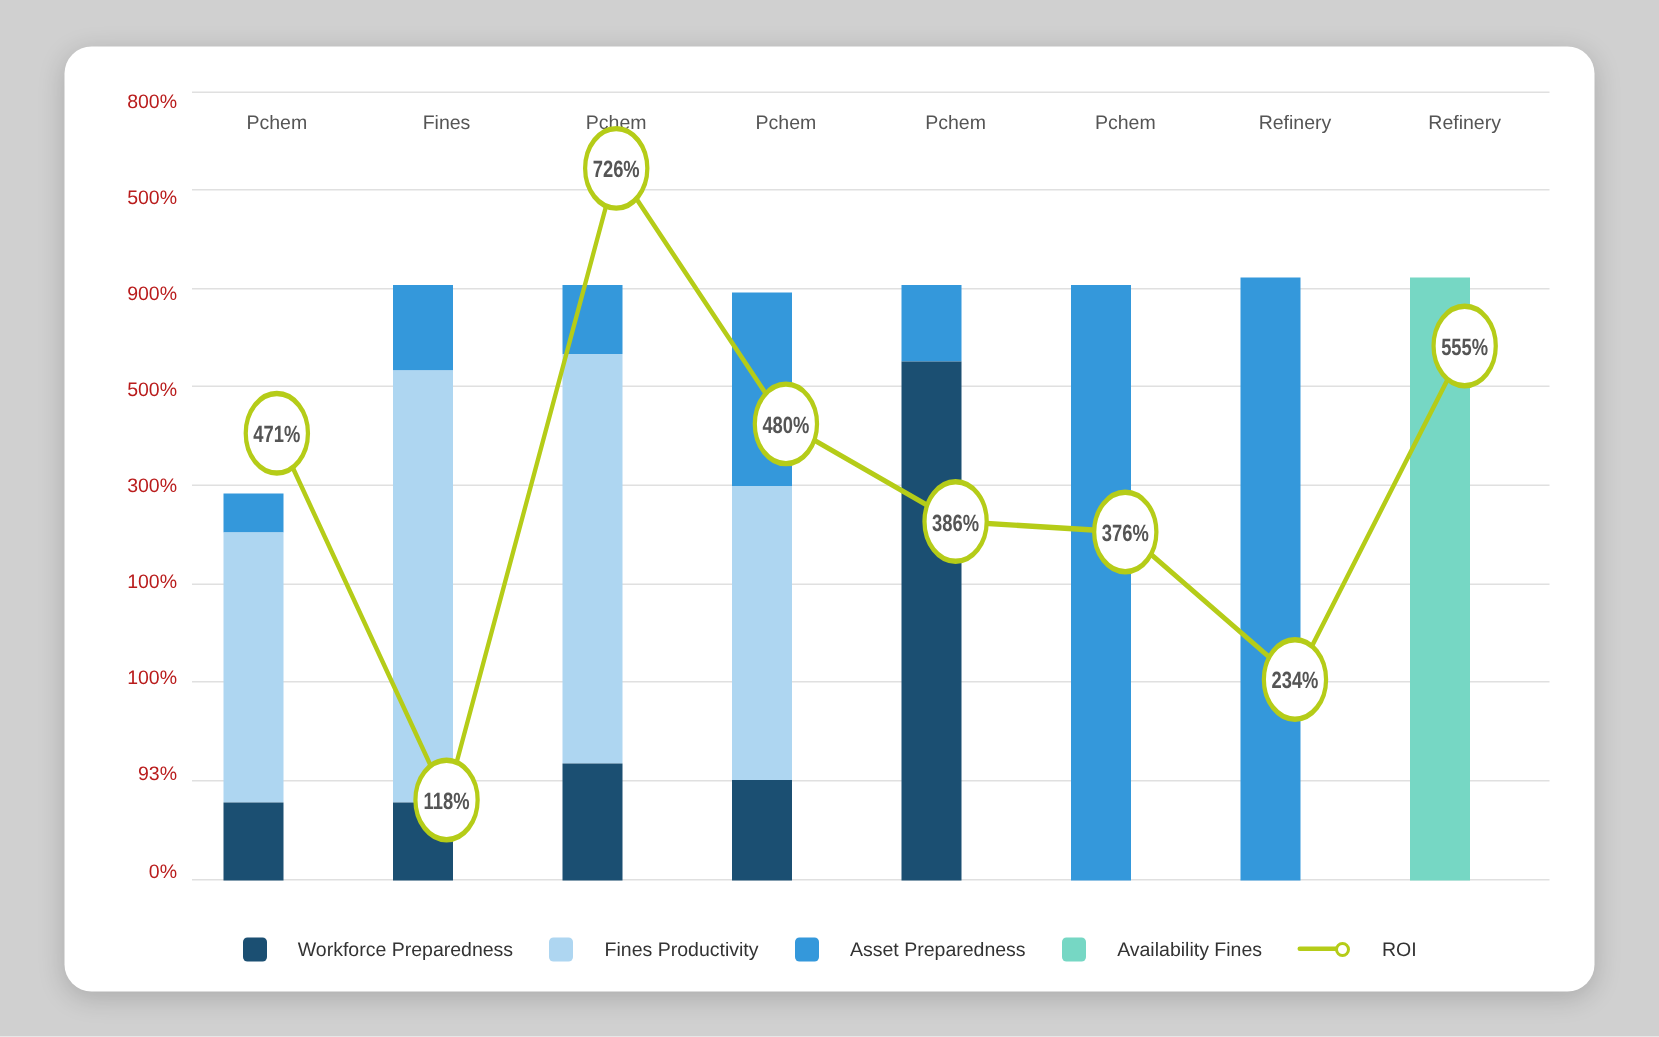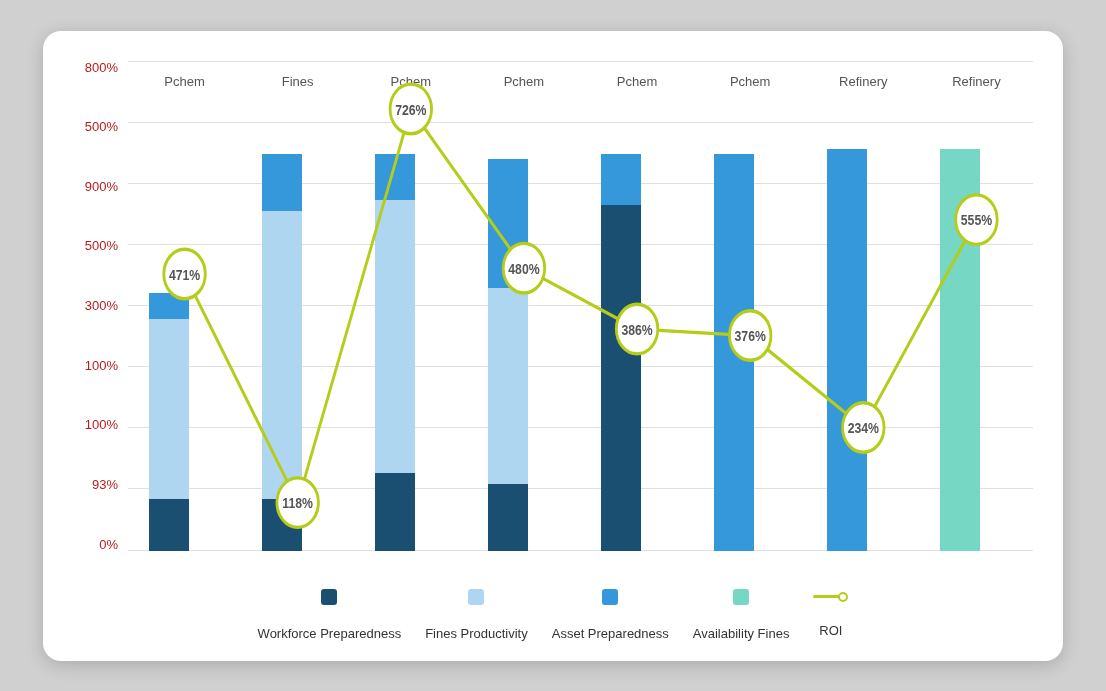--- a/index.html
+++ b/index.html
@@ -115,21 +115,20 @@
       gap: 24px;
       padding-top: 10px;
       flex-wrap: wrap;
     }
     .legend-item {
       display: flex;
       align-items: center;
       gap: 21px;
       font-size: 13px;
       color: #333;
-      flex-direction: column;
     }
     .legend-swatch {
       width: 16px;
       height: 16px;
       border-radius: 3px;
     }
     .legend-line {
       width: 30px;
       height: 3px;
       background: #b5cc18;

